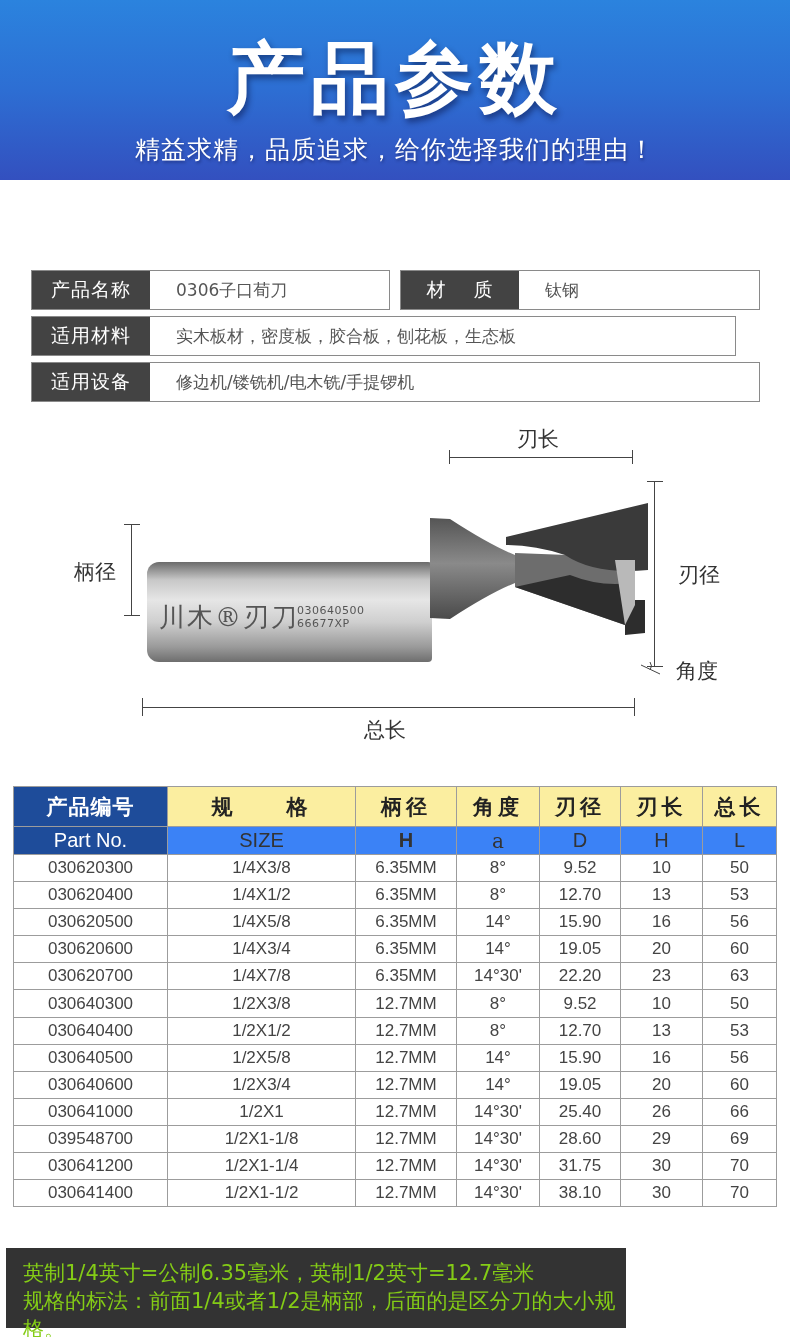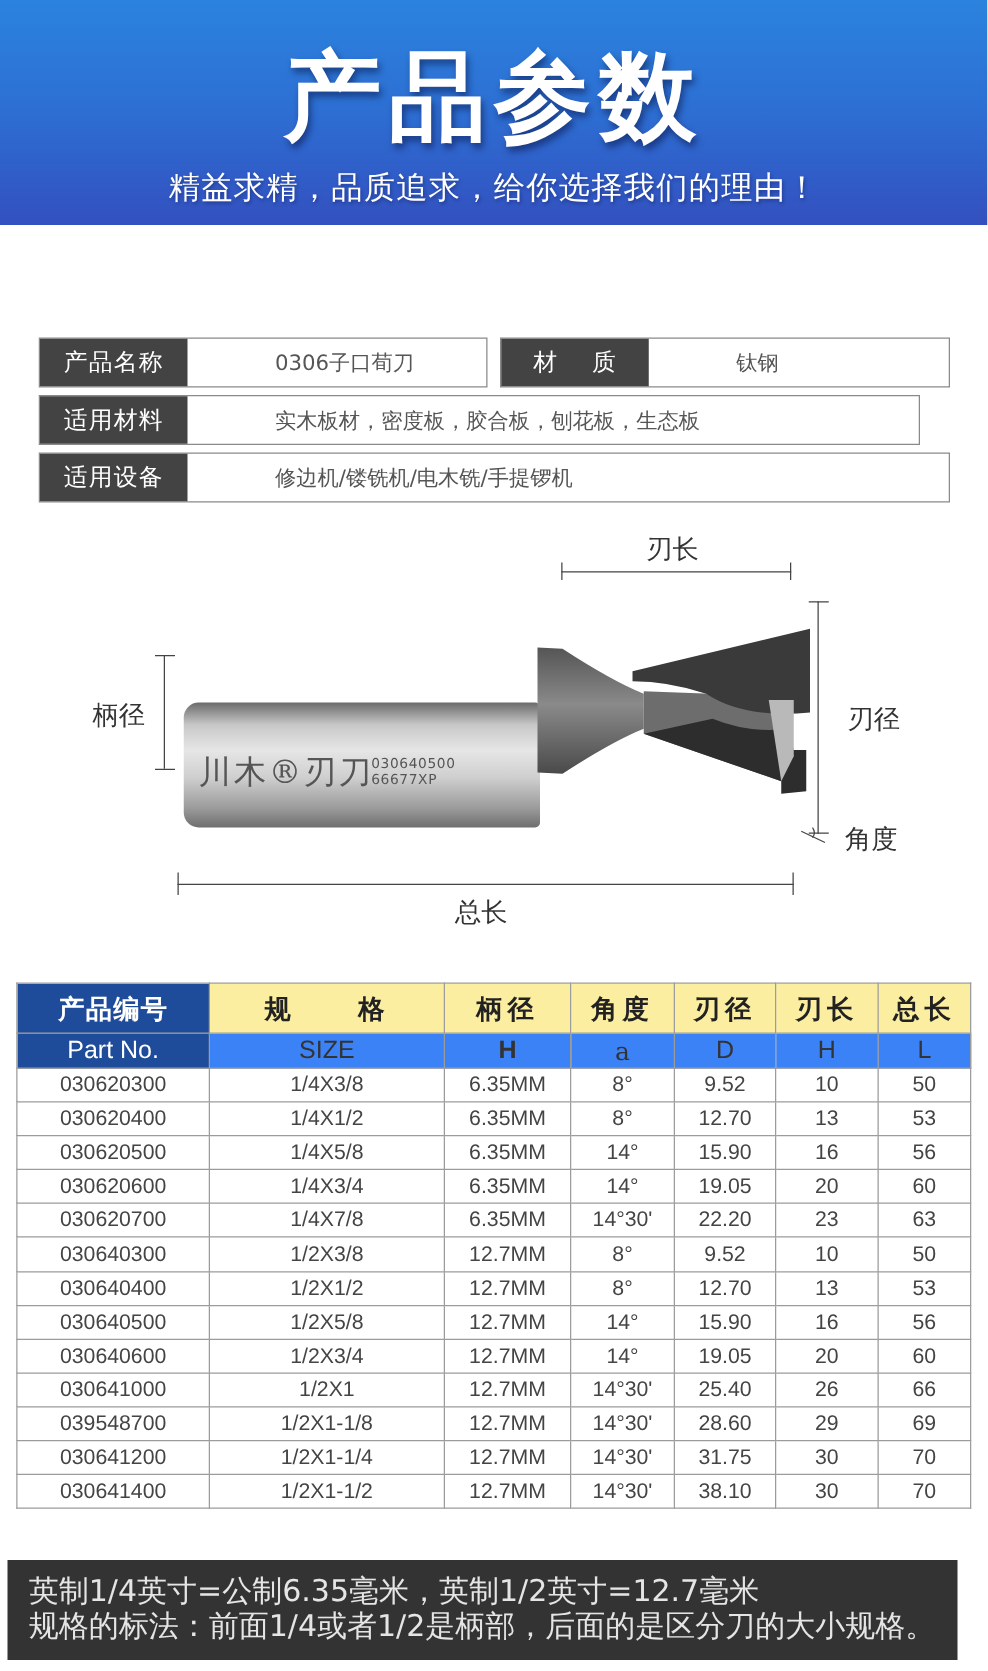--- a/index.html
+++ b/index.html
@@ -18,21 +18,21 @@
     font-size: 78px; font-weight: bold; letter-spacing: 6px;
     text-shadow: 2px 4px 6px rgba(0,0,40,0.45);
     line-height: 96px;
   }
   .banner-sub {
     position: absolute; left: 0; right: 0; top: 133px;
     font-size: 25px; letter-spacing: 1px;
     text-shadow: 1px 2px 3px rgba(0,0,40,0.35);
   }
 
-  .spec-row { position: absolute; height: 40px; border: 1px solid #8a8a8a; background: #fff; display: flex; gap: 44px; }
+  .spec-row { position: absolute; height: 40px; border: 1px solid #8a8a8a; background: #fff; display: flex; }
   .spec-label {
     width: 118px; height: 100%; background: #434343; color: #fff;
     font-size: 19px; display: flex; align-items: center; justify-content: center;
     letter-spacing: 1px;
   }
   .spec-label.spaced { justify-content: space-around; padding: 0 12px; }
   .spec-value { flex: 1; display: flex; align-items: center; padding-left: 26px; font-size: 17px; color: #555; }
   .dim-line { position: absolute; background: #444; }
   .dim-label { position: absolute; font-size: 21px; color: #333; }
 
@@ -53,22 +53,22 @@
     border: 1px solid #9c9c9c; text-align: center; color: #444;
     font-weight: normal; font-family: "Liberation Sans", sans-serif;
   }
   .spec-table thead tr.h1 th { height: 40px; font-size: 21px; background: #fbeea0; color: #222; font-weight: bold; letter-spacing: 4px; font-family: "DejaVu Sans", sans-serif; }
   .spec-table thead tr.h2 th { height: 28px; font-size: 20px; background: #3b82f6; color: #333; }
   .spec-table thead th.blue { background: #1e4c9a !important; color: #fff !important; }
   .spec-table tbody td { height: 27.1px; font-size: 17px; }
   .spec-table tbody tr { background: #fff; }
 
   .footer {
-    position: absolute; left: 6px; top: 1248px; width: 760px; height: 80px;
-    background: #333333; color: #e5e5e5; font-size: 24px; padding: 11px 0 0 17px; line-height: 28px;
+    position: absolute; left: 6px; top: 1248px; width: 620px; height: 80px;
+    background: #333333; color: #84cc16; font-size: 21px; padding: 11px 0 0 17px; line-height: 28px;
   }
 </style>
 </head>
 <body>
 
 <div class="banner">
   <div class="banner-title">产品参数</div>
   <div class="banner-sub">精益求精，品质追求，给你选择我们的理由！</div>
 </div>
 

